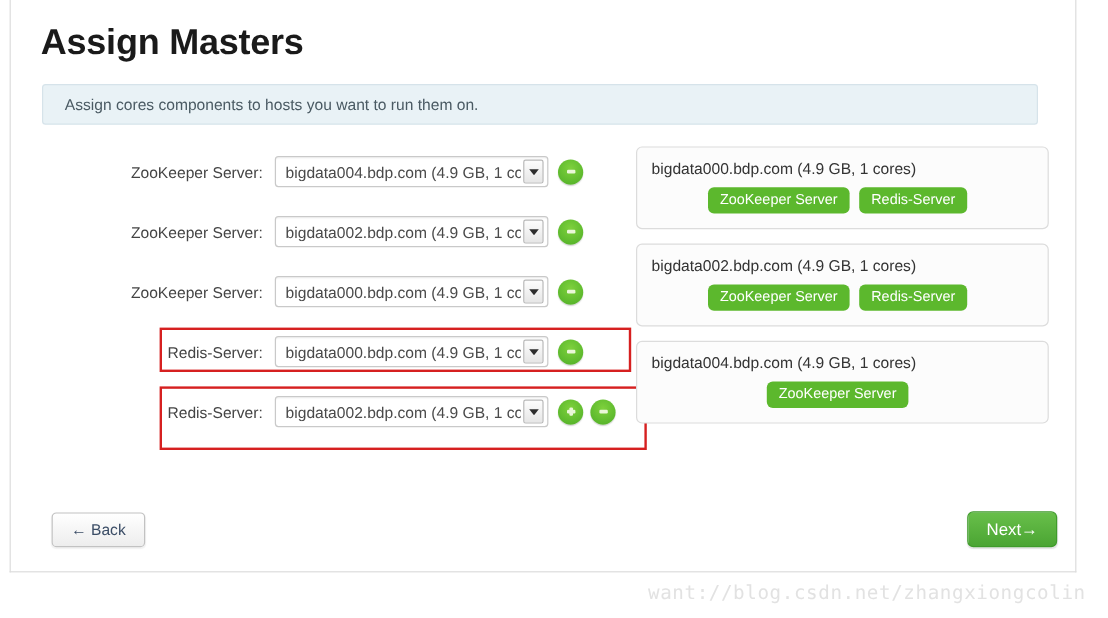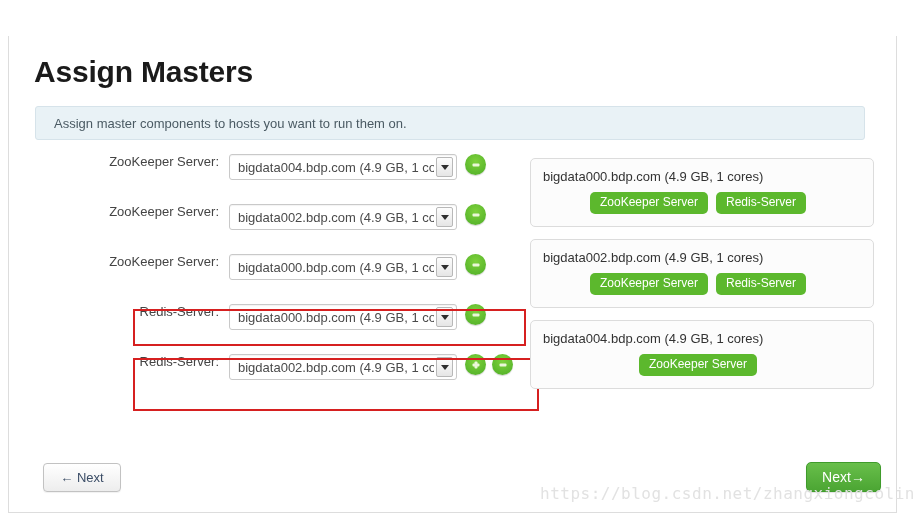--- a/index.html
+++ b/index.html
@@ -23,21 +23,20 @@
     position: absolute;
     left: 8px;
     top: 0px;
     width: 889px;
     height: 477px;
     background: #ffffff;
     border-left: 1px solid #dddddd;
     border-right: 1px solid #dddddd;
     border-bottom: 1px solid #dddddd;
     box-sizing: border-box;
-    margin-top: 36px;
   }
 
   
   .page-title {
     position: absolute;
     left: 25px;
     top: 18px;
     font-size: 30px;
     font-weight: bold;
     color: #1a1a1a;
@@ -77,21 +76,21 @@
     position: absolute;
     left: 0px;
     top: 0px;
     width: 512px;
   }
 
   .assign-row {
     position: relative;
     height: 50px;
     display: flex;
-    align-items: flex-start;
+    align-items: center;
   }
 
   .row-label {
     width: 220px;
     text-align: right;
     padding-right: 10px;
     font-size: 13px;
     color: #444444;
     box-sizing: border-box;
     white-space: nowrap;
@@ -286,21 +285,21 @@
   }
 </style>
 </head>
 <body>
 
 <div class="wizard-card">
 
   <div class="page-title">Assign Masters</div>
 
   <div class="info-banner">
-    <span>Assign master components to hosts you want to run them on.</span>
+    <span>Assign cores components to hosts you want to run them on.</span>
   </div>
 
   <div class="assign-body">
 
     <div class="assign-rows" id="assign-rows">
         <div class="assign-row">
           <div class="row-label">ZooKeeper Server:</div>
           <div class="host-select">
             <span class="sel-text">bigdata004.bdp.com (4.9 GB, 1 cores)</span>
             <span class="select-arrow-btn">
@@ -396,18 +395,18 @@
         <div class="host-card">
           <div class="host-card-title">bigdata004.bdp.com (4.9 GB, 1 cores)</div>
           <div class="badges">
             <span class="badge">ZooKeeper Server</span>
           </div>
         </div>
       </div>
 
   </div>
 
-  <button class="btn-back">← Next</button>
+  <button class="btn-back">← Back</button>
   <button class="btn-next">Next→</button>
 
 </div>
 
-<div class="watermark">https://blog.csdn.net/zhangxiongcolin</div>
+<div class="watermark">want://blog.csdn.net/zhangxiongcolin</div>
 
 </body></html>

